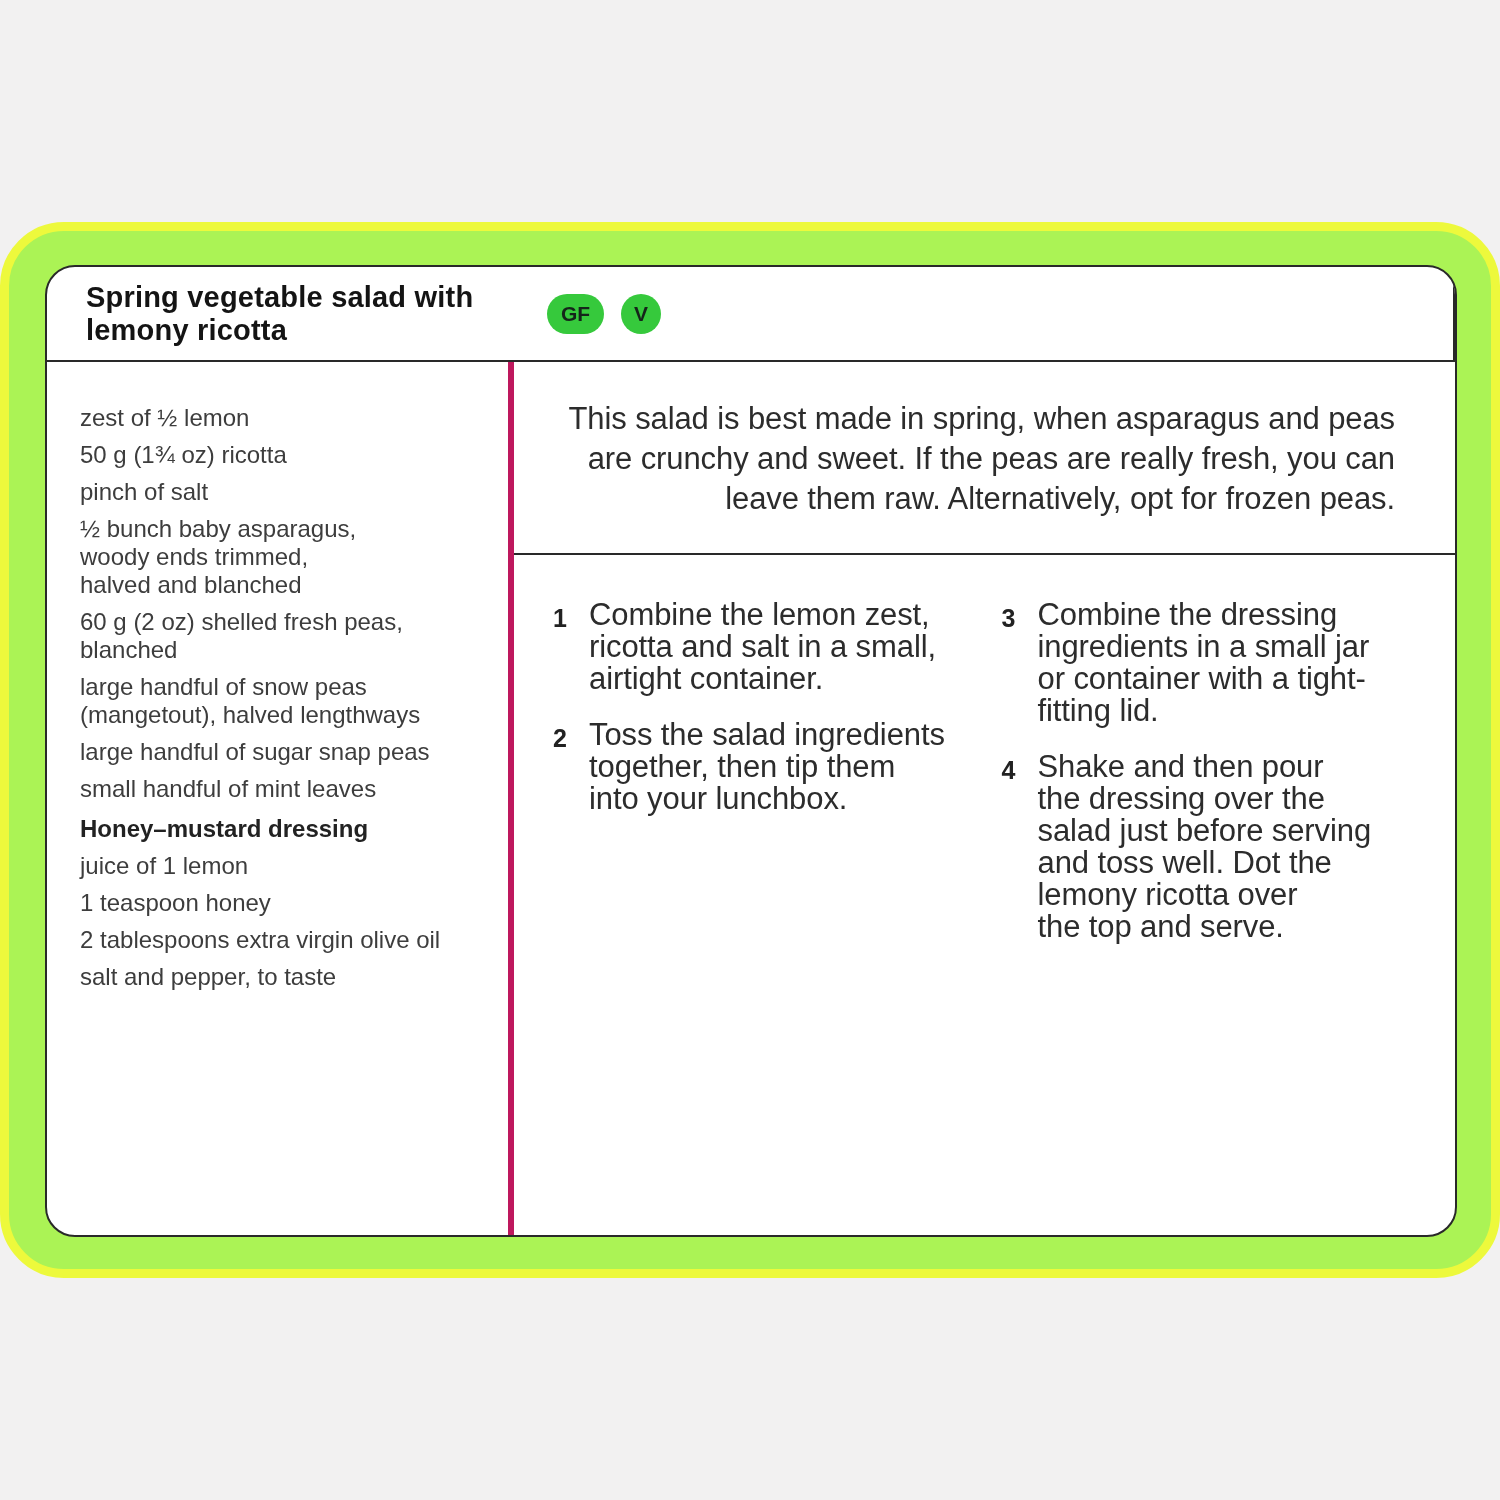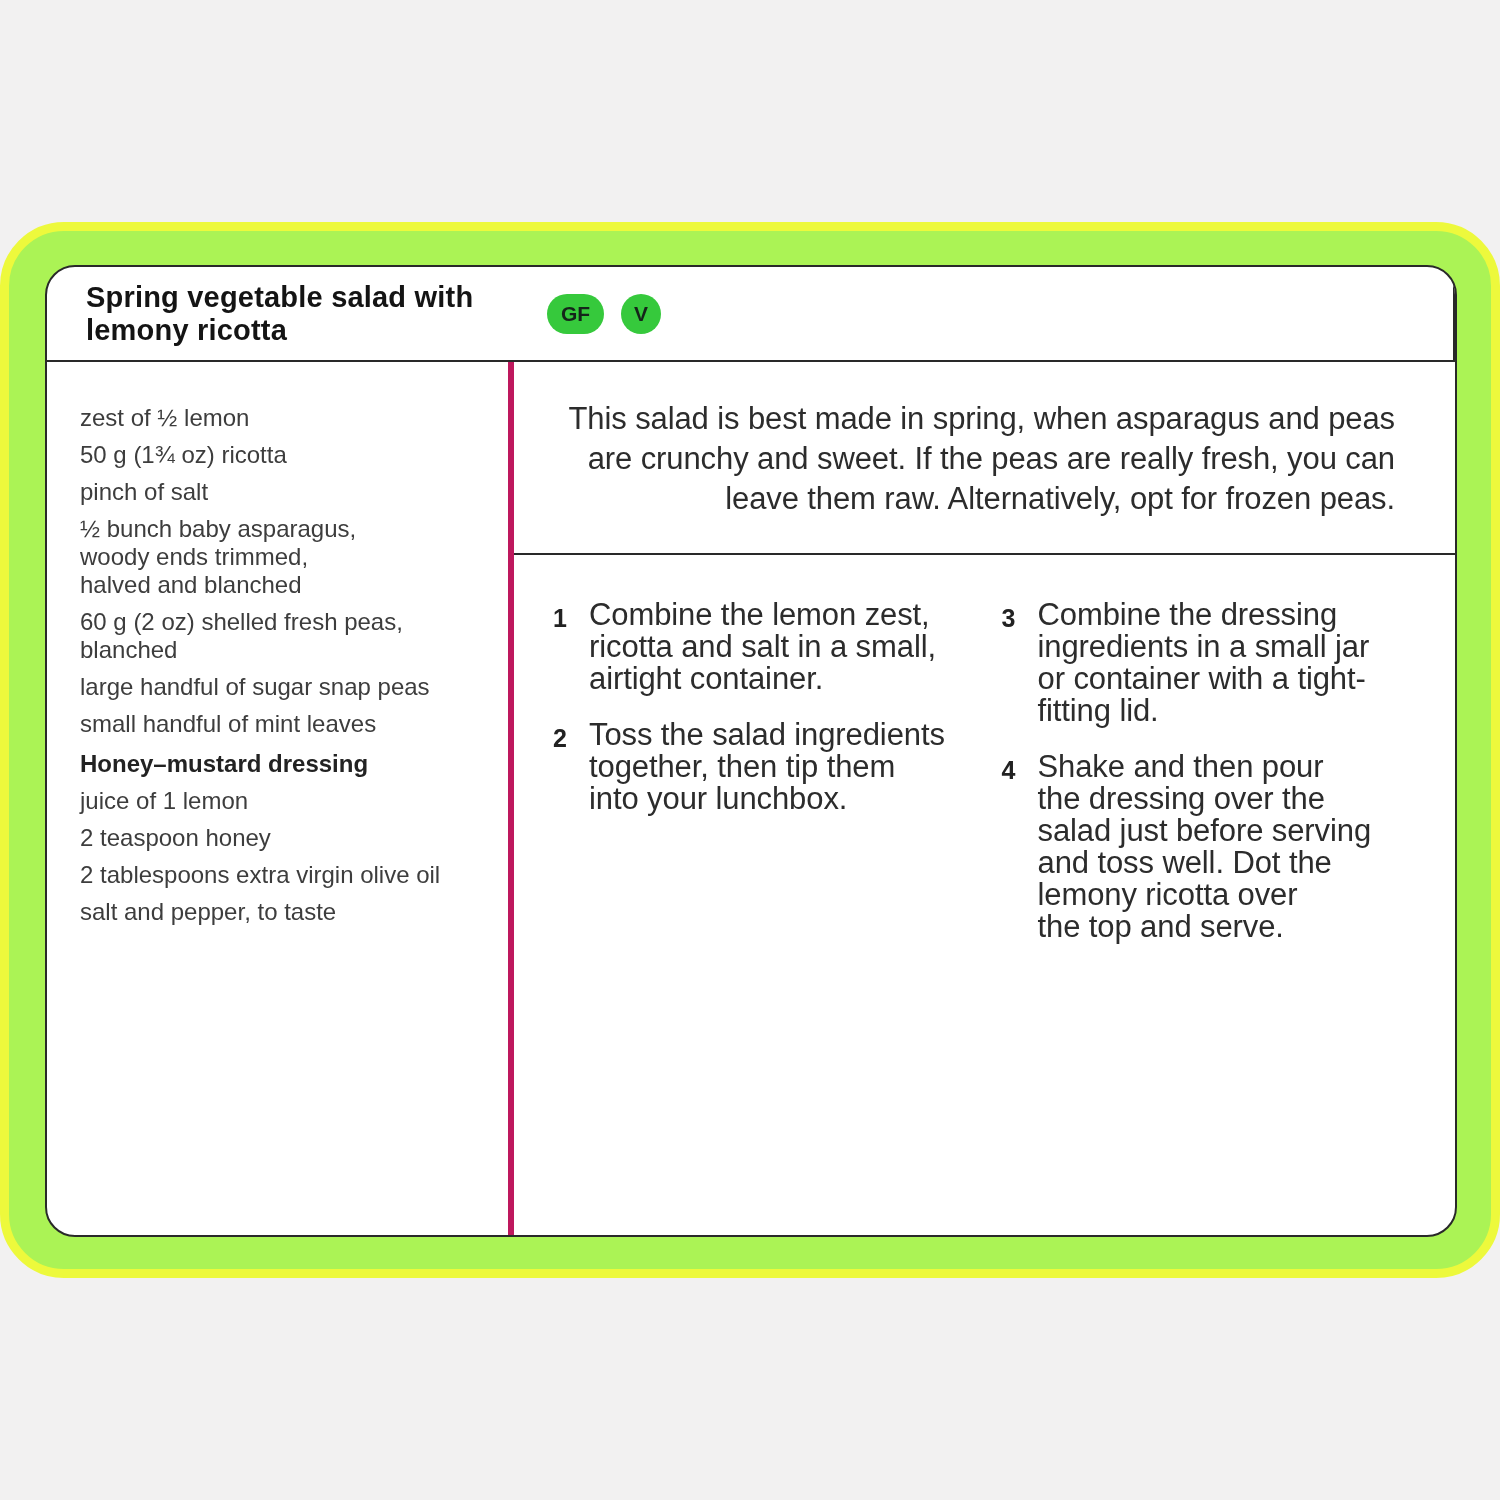--- a/index.html
+++ b/index.html
@@ -143,32 +143,34 @@
 
         <li>pinch of salt</li>
 
         <li>½ bunch baby asparagus,
 woody ends trimmed,
 halved and blanched</li>
 
         <li>60 g (2 oz) shelled fresh peas,
 blanched</li>
 
+        <li>large handful of snow peas
+(mangetout), halved lengthways</li>
 
         <li>large handful of sugar snap peas</li>
 
         <li>small handful of mint leaves</li>
       </ul>
     <div class="subheading">Honey–mustard dressing</div>
     <ul class="ing">
 
         <li>juice of 1 lemon</li>
 
 
-        <li>2 teaspoon honey</li>
+        <li>1 teaspoon honey</li>
 
         <li>2 tablespoons extra virgin olive oil</li>
 
         <li>salt and pepper, to taste</li>
       </ul>
   </div>
 
   <div class="cell right-cell">
     <div class="description-wrap">
       <p class="description">This salad is best made in spring, when asparagus and peas

